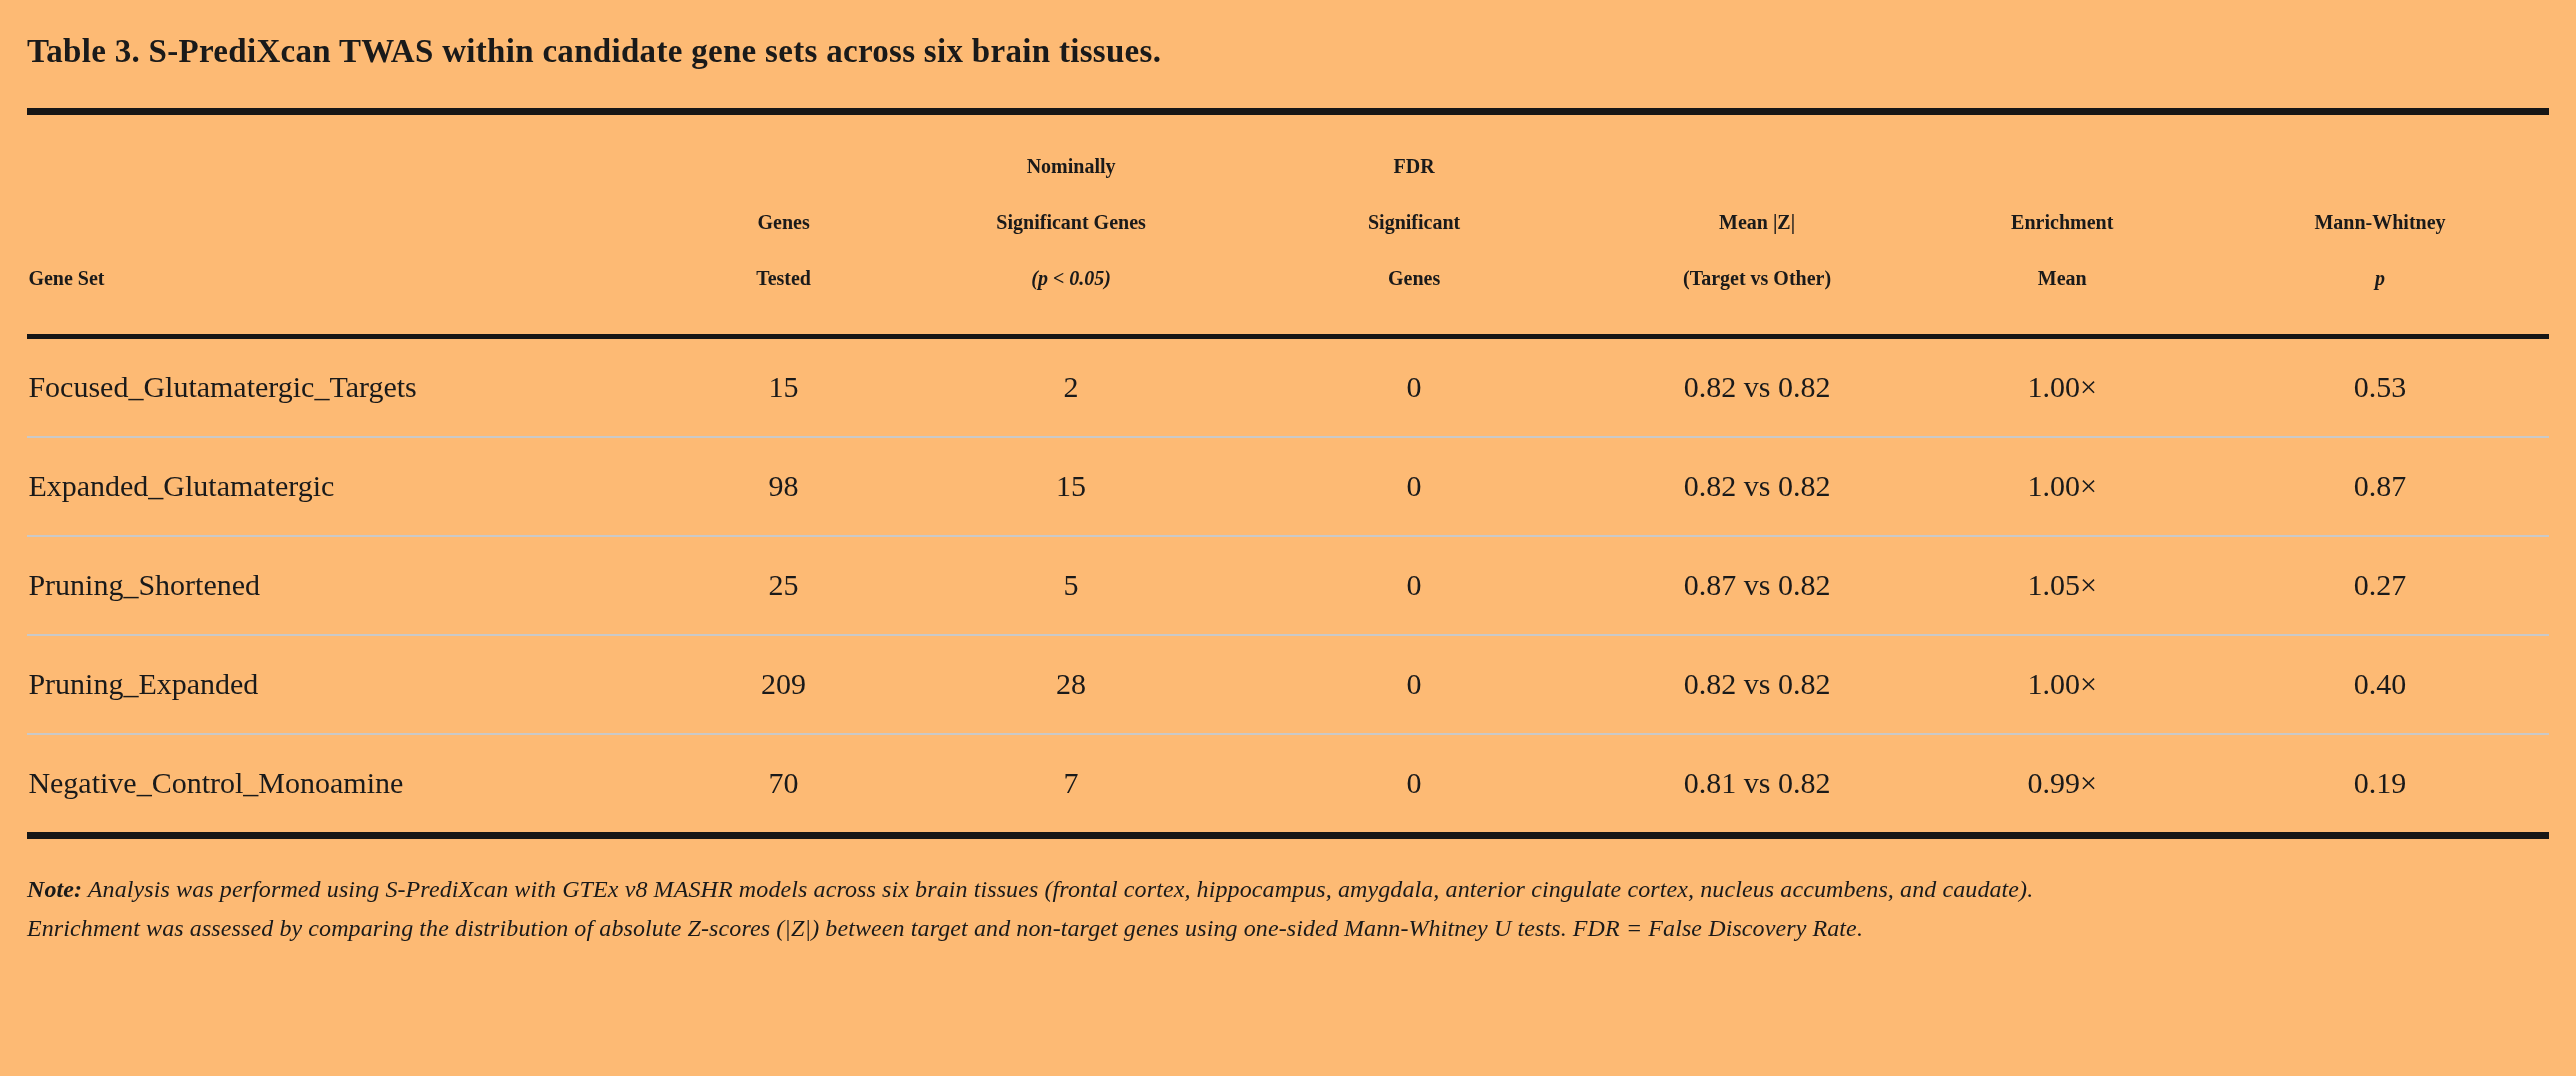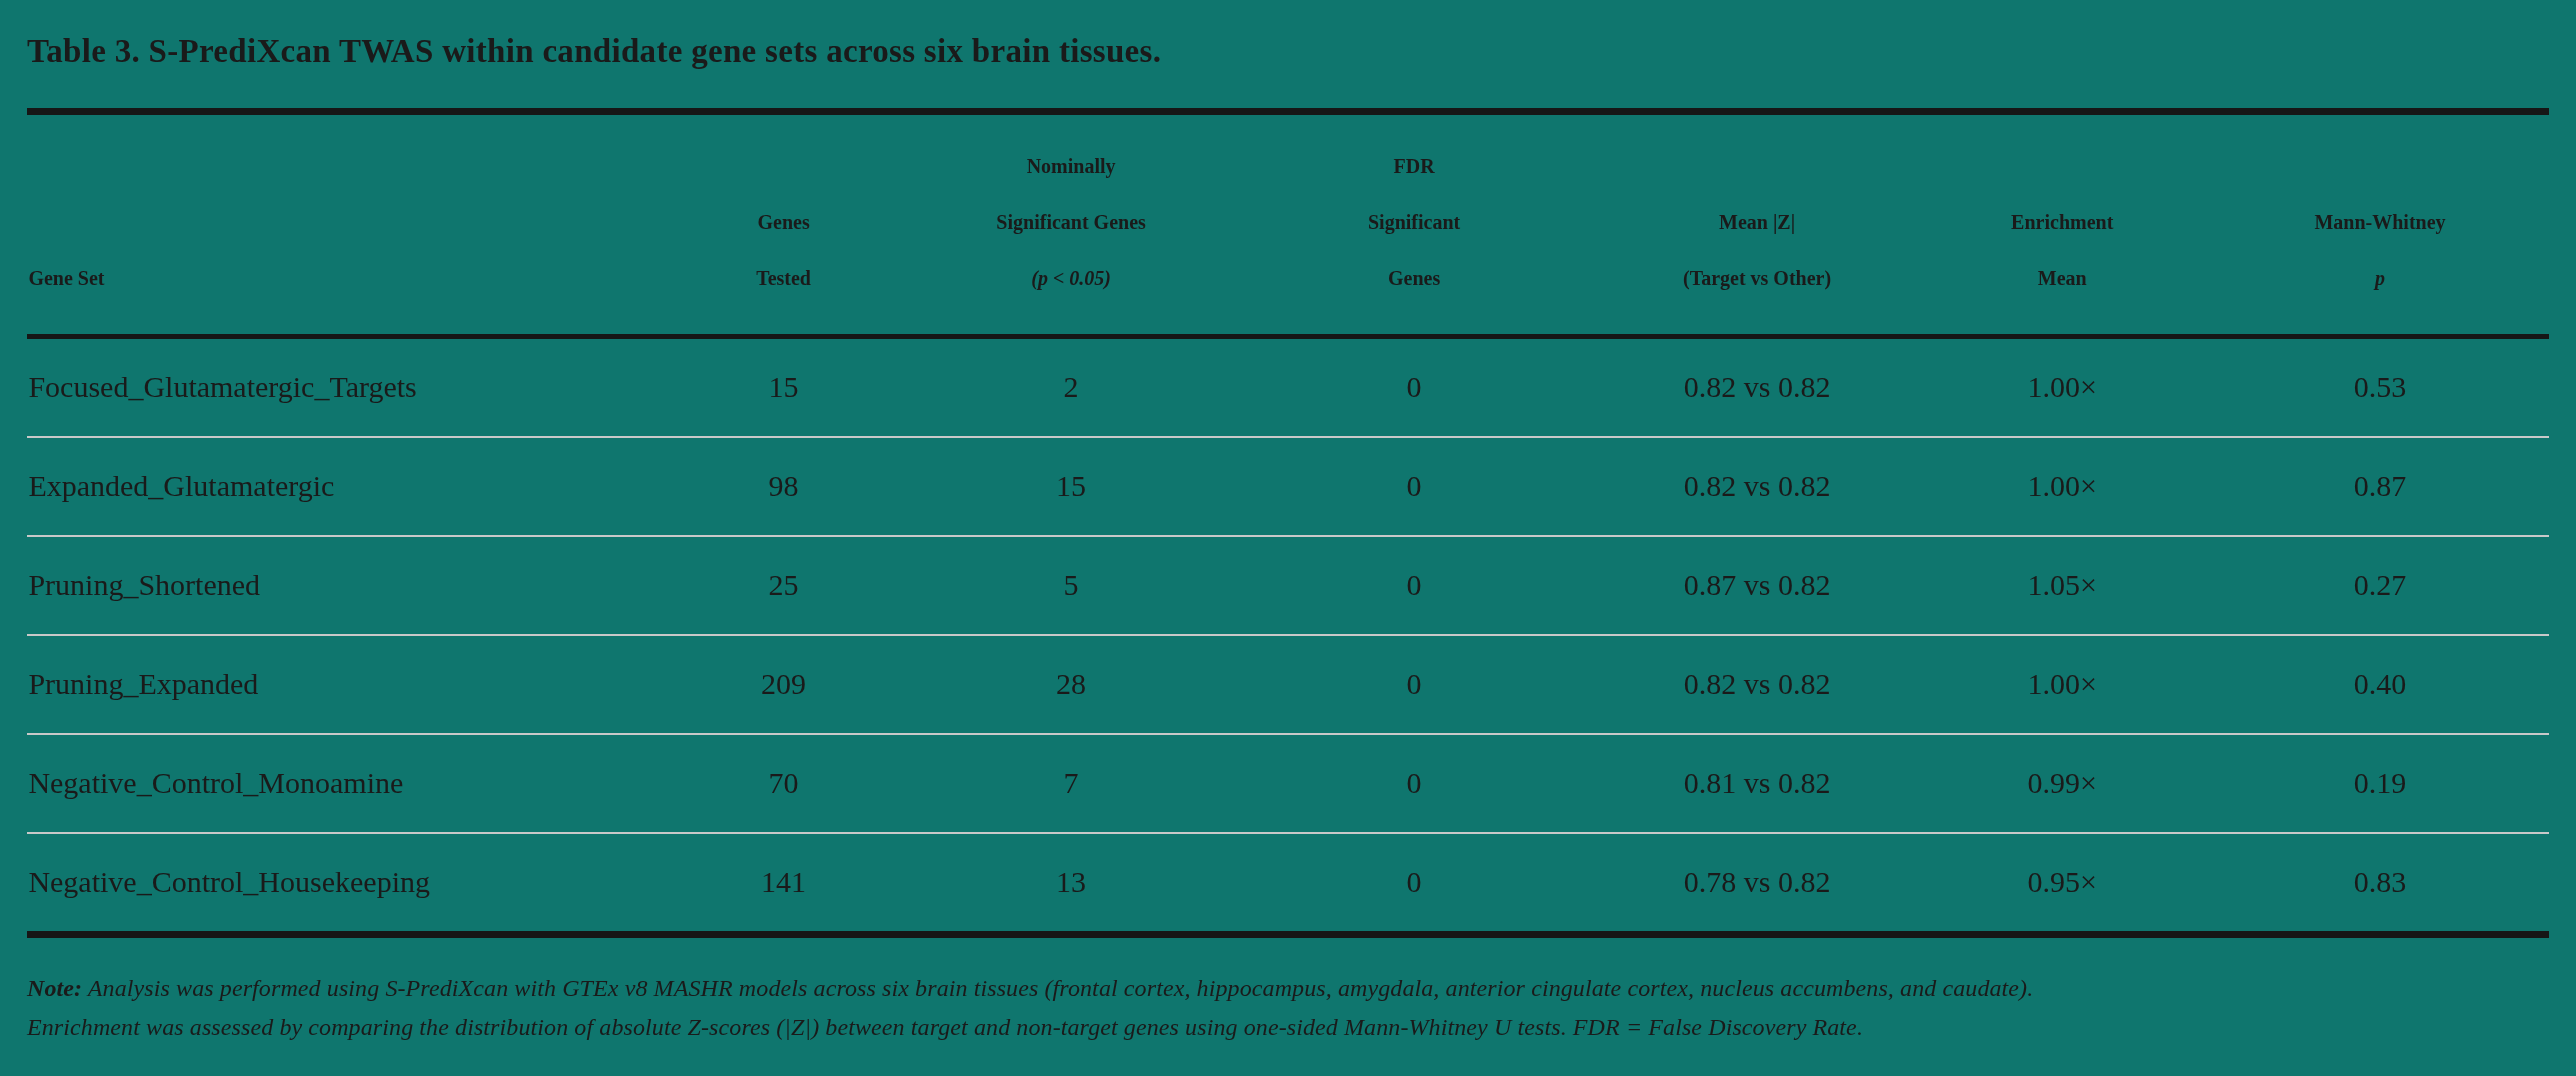--- a/index.html
+++ b/index.html
@@ -5,21 +5,21 @@
   html, body {
     margin: 0;
     padding: 0;
     background: #f6f6f6;
   }
   .page {
     position: relative;
     width: 2576px;
     height: 1077px;
     box-sizing: border-box;
-    background: #0f766e;
+    background: #fdba74;
     padding: 20px 27px 0 27px;
     overflow: hidden;
     font-family: "Liberation Serif", "DejaVu Serif", serif;
     color: #1a1a1a;
   }
   .title {
     font-size: 33px;
     font-weight: bold;
     margin: 11.4px 0 0 0;
     letter-spacing: 0.3px;
@@ -166,29 +166,20 @@
       </tr>
       <tr>
         <td class="left">Negative_Control_Monoamine</td>
         <td>70</td>
         <td>7</td>
         <td>0</td>
         <td>0.81 vs 0.82</td>
         <td>0.99×</td>
         <td>0.19</td>
       </tr>
-      <tr>
-        <td class="left">Negative_Control_Housekeeping</td>
-        <td>141</td>
-        <td>13</td>
-        <td>0</td>
-        <td>0.78 vs 0.82</td>
-        <td>0.95×</td>
-        <td>0.83</td>
-      </tr>
     </tbody>
   </table>
 
   <div class="note">
     <div class="note-line">
       <span class="note-label">Note:</span>
       <span>Analysis was performed using S-PrediXcan with GTEx v8 MASHR models across six brain tissues (frontal cortex, hippocampus, amygdala, anterior cingulate cortex, nucleus accumbens, and caudate).</span>
     </div>
     <div class="note-line">
       <span>Enrichment was assessed by comparing the distribution of absolute Z-scores (|Z|) between target and non-target genes using one-sided Mann-Whitney U tests. FDR = False Discovery Rate.</span>

